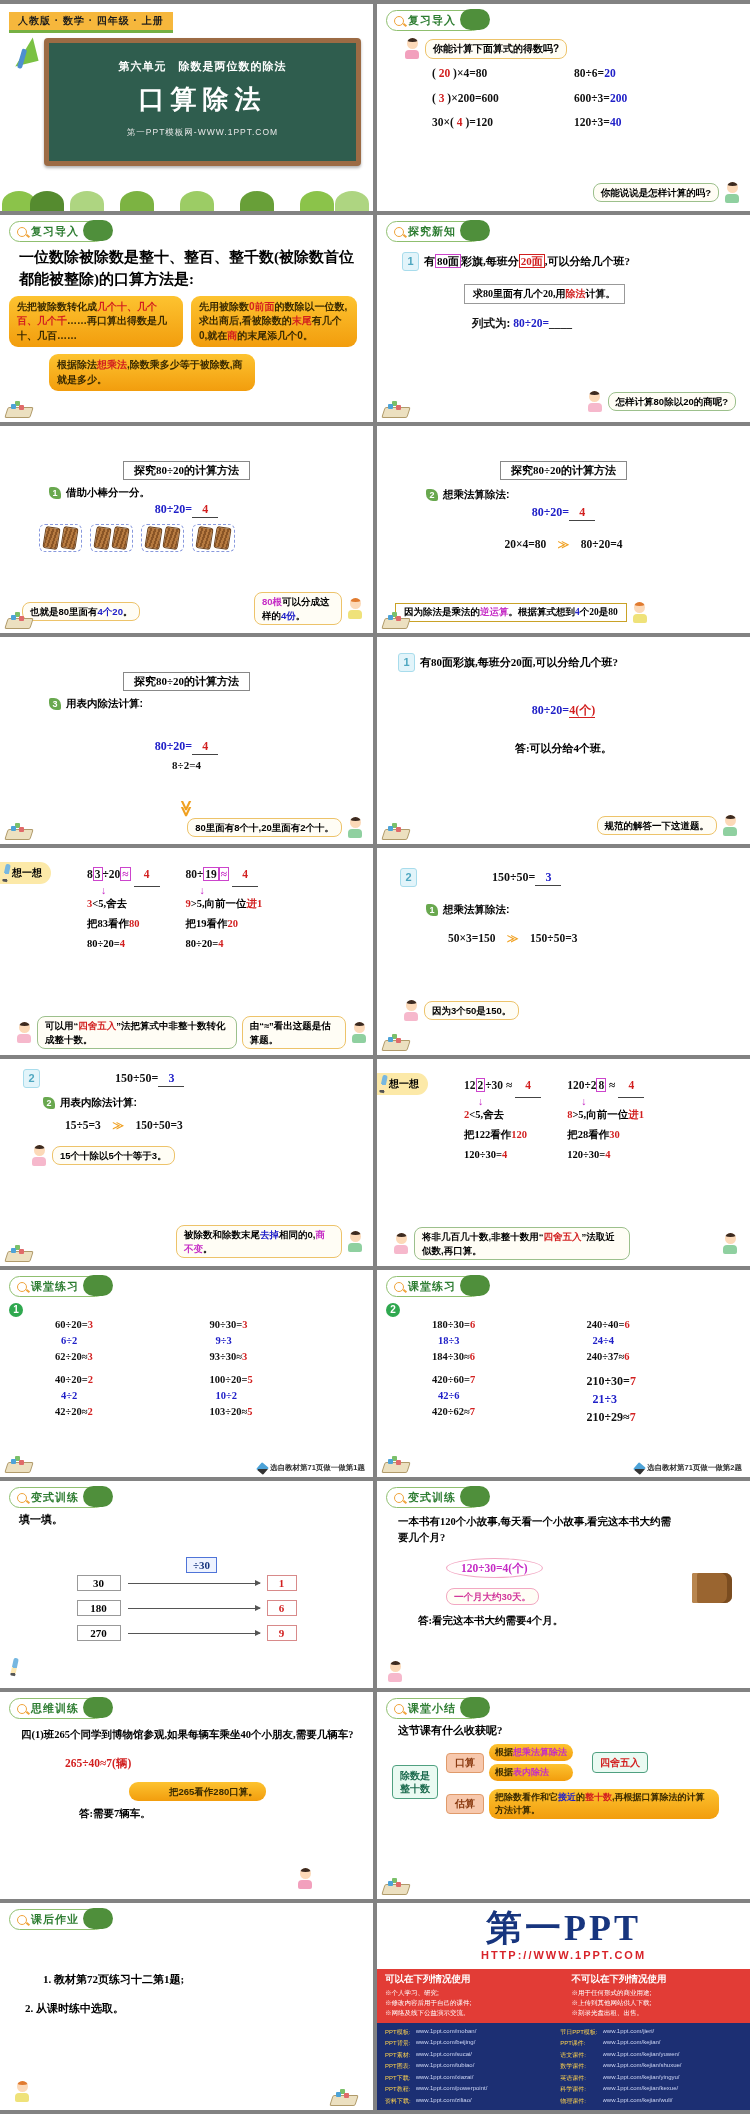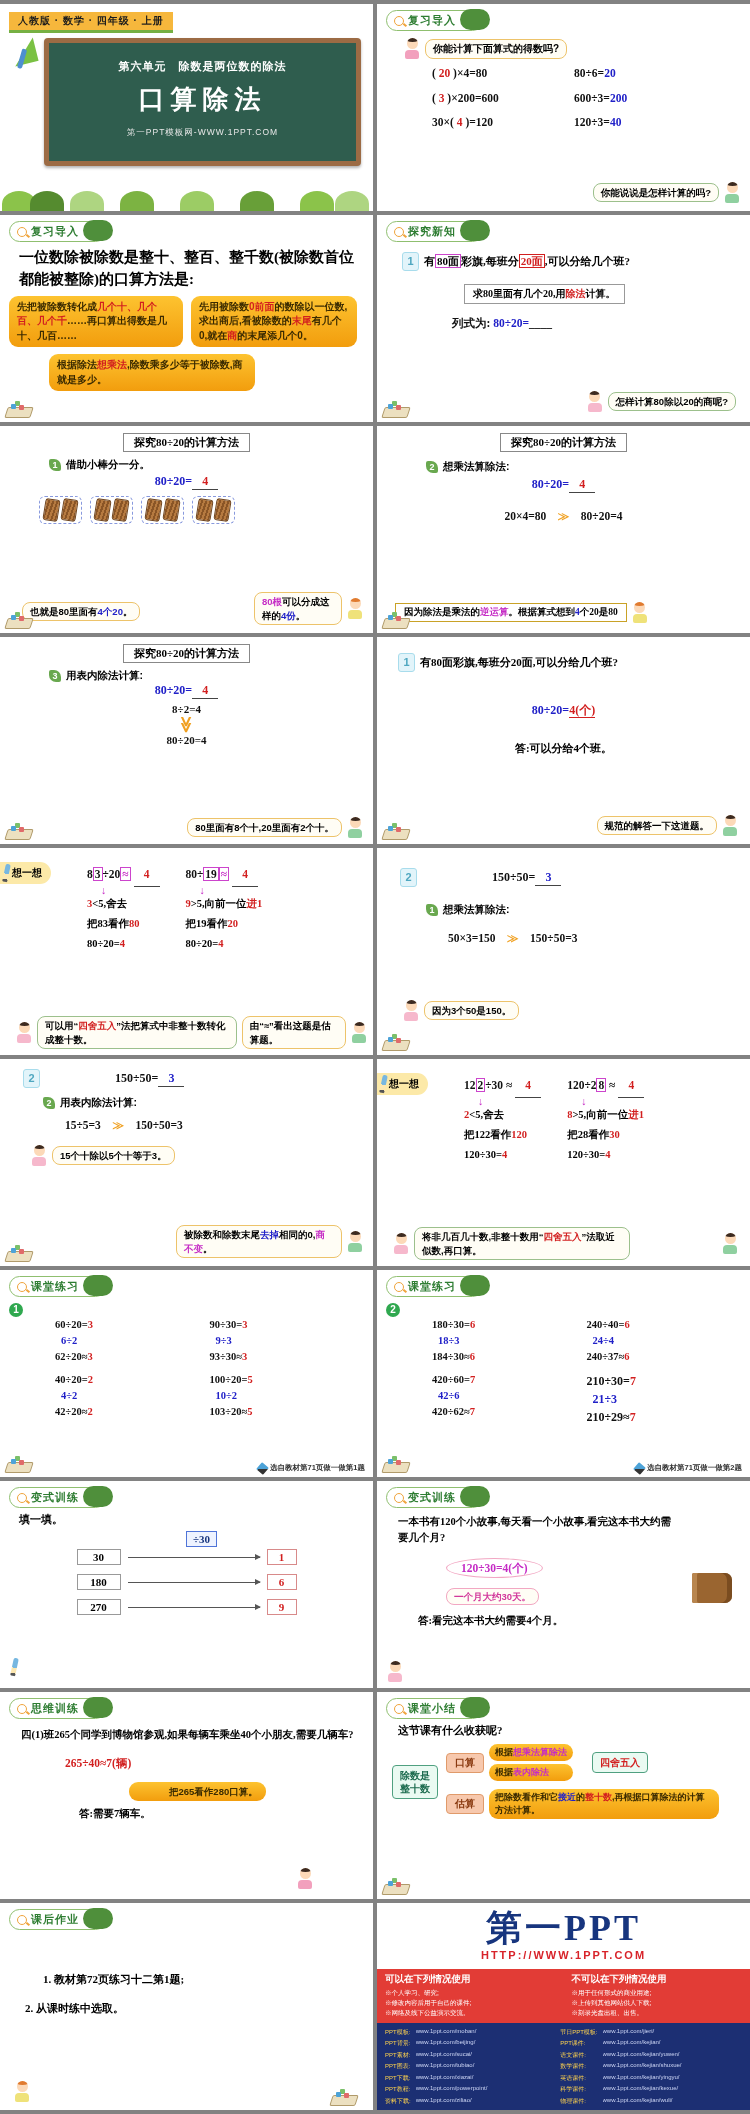--- a/index.html
+++ b/index.html
@@ -36,21 +36,21 @@
   .girl .bd{background:#f2a0bd}.pink .bd{background:#f6b8cc}.boy .bd{background:#efe27a}.boyg .bd{background:#8fd0a0}
   .pencilicon{width:5px;height:18px;border-radius:2px 2px 1px 1px;background:linear-gradient(180deg,#77b7e0 0 55%,#fce7b0 55% 85%,#555 85%);transform:rotate(12deg);flex:none;}
   .deco{position:absolute;left:6px;bottom:4px;width:26px;height:14px;}
   .deco::before{content:"";position:absolute;left:0;bottom:0;width:24px;height:9px;background:#ece0c0;border:1px solid #b09a6a;border-radius:2px;transform:skewX(-18deg);}
   .deco::after{content:"";position:absolute;left:5px;top:0;width:5px;height:5px;background:#4da3d8;border-radius:1px;box-shadow:8px 1px 0 #e06a6a,4px -3px 0 #7bc06a;}
   
   .grp{border:1.5px dashed #8899dd;border-radius:6px;display:flex;gap:3px;padding:2px 4px;}
   .bundle{width:13px;height:20px;border-radius:3px;background:repeating-linear-gradient(100deg,#b67a40 0 2px,#8a5526 2px 4px);border:1px solid #6e431c;transform:rotate(9deg);}
   
   .rowflex{display:flex;align-items:center;gap:5px;}
-  .center{text-align:center;}
+  .center{text-align:center;margin-top:28px;}
   .src{position:absolute;right:8px;bottom:4px;font-size:7.5px;color:#333;font-weight:bold;display:flex;align-items:center;gap:3px;}
   .srcpen{width:9px;height:9px;background:linear-gradient(135deg,#4da3d8 55%,#333 55%);border-radius:1px;transform:rotate(40deg);}
   .tag{display:inline-flex;align-items:center;gap:3px;background:#fce9a8;border-radius:0 12px 12px 0;padding:2px 9px 2px 4px;font-weight:bold;font-size:10px;}
   .cols2{display:flex;gap:26px;}
   .stcol{font-family:"Liberation Serif",serif;font-weight:bold;font-size:10.5px;line-height:1.9;}
   .darr{color:#c52bc5;font-weight:bold;line-height:.7;margin-left:14px;}
   
   .banner{display:inline-block;background:#f6b73c;color:#1c1c1c;font-weight:bold;font-size:10px;padding:2px 9px;border-bottom:3px solid #76b043;letter-spacing:1px;}
   .board{position:absolute;left:44px;right:12px;top:34px;height:118px;background:#2f5d4e;border:5px solid #9c6b44;border-radius:4px;color:#fff;text-align:center;box-shadow:0 2px 3px rgba(0,0,0,.3);}
   .unitline{font-size:11px;font-weight:bold;margin-top:16px;letter-spacing:1px;}
@@ -149,21 +149,21 @@
         <span class="mag"></span>
         <span class="lbl">探究新知</span>
       </div>
     <div class="rowflex" style="margin:10px 0 0 16px;">
       <span class="exnum">1</span>
       <div style="font-weight:bold;font-size:11px;font-family:'Liberation Serif',serif;">
         <span>有</span><span class="mbox">80面</span><span>彩旗,每班分</span><span class="rbox">20面</span><span>,可以分给几个班?</span>
       </div>
     </div>
     <div style="margin:12px 0 0 78px;"><span class="nbox"><span>求80里面有几个20,用</span><span class="r">除法</span><span>计算。</span></span></div>
-    <div class="eq" style="margin:12px 0 0 66px;font-size:11.5px;"><span>列式为:</span> <span class="b">80÷20=</span><span>____</span></div>
+    <div class="eq" style="margin:12px 0 0 86px;font-size:11.5px;"><span>列式为:</span> <span class="b">80÷20=</span><span>____</span></div>
     <div class="rowflex" style="position:absolute;right:14px;bottom:10px;">
       <div class="kid pink">
           <div class="hd"></div>
           <div class="bd"></div>
         </div>
       <div class="bub g">怎样计算80除以20的商呢?</div>
     </div>
     <div class="deco"></div>
   </div>
 

